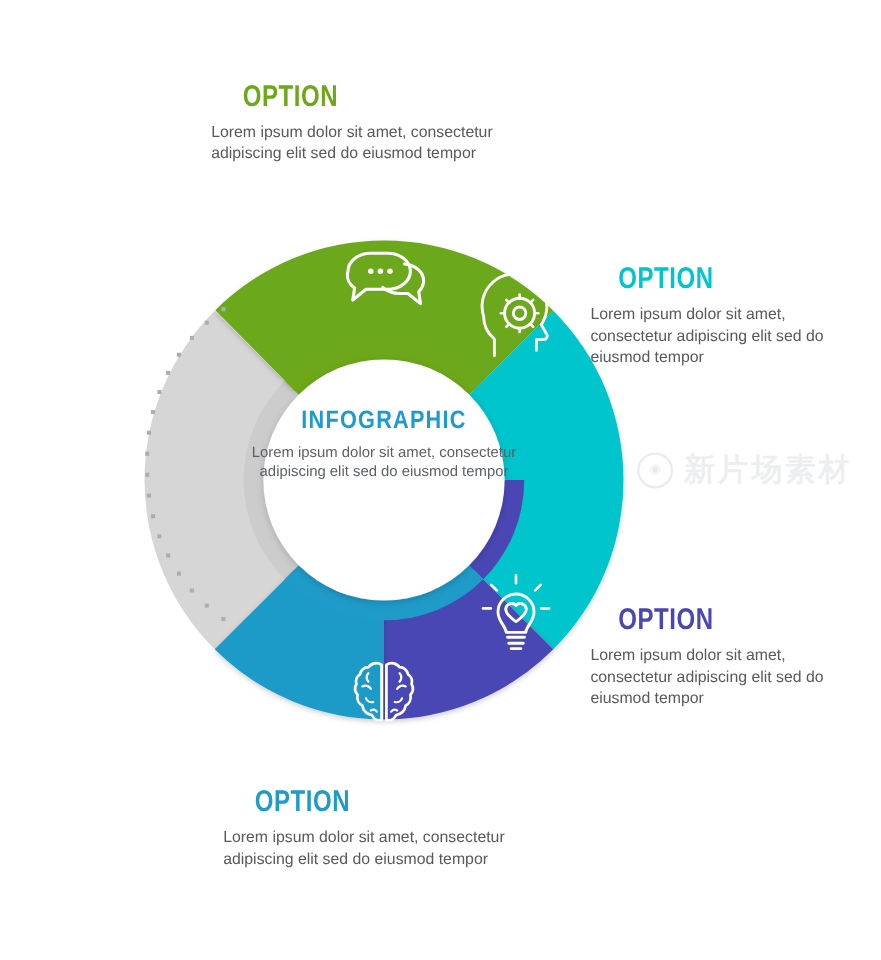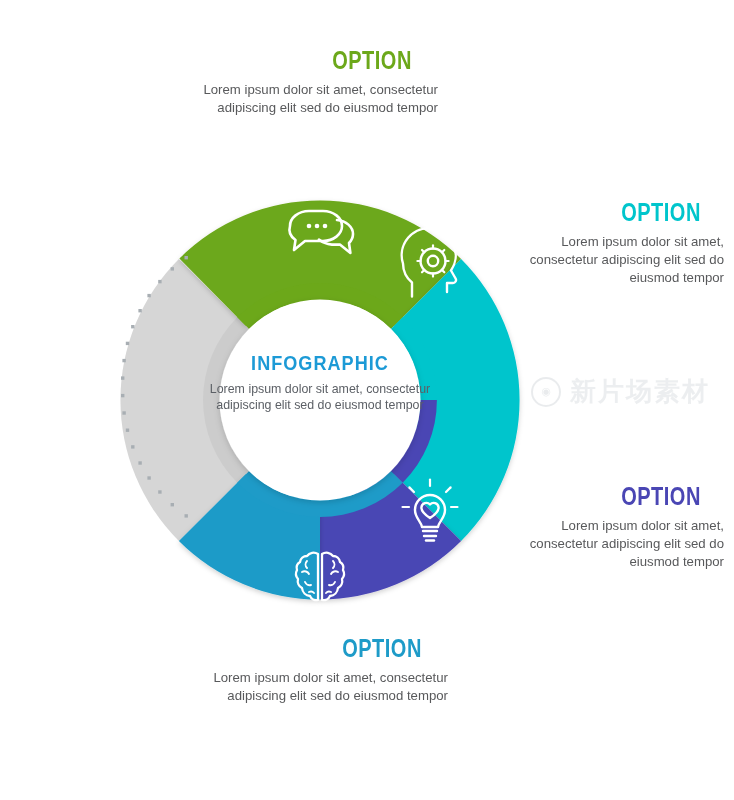--- a/index.html
+++ b/index.html
@@ -30,21 +30,21 @@
     top: 170px;
     width: 460px;
     height: 460px;
   }
   #wheel svg { display: block; width: 460px; height: 460px; overflow: visible; }
 
   
   .center-block {
     position: absolute;
     left: 205px;
-    top: 352px;
+    top: 340px;
     width: 230px;
     text-align: center;
     pointer-events: none;
   }
   .center-title {
     font-size: 21px;
     font-weight: 700;
     letter-spacing: 1.2px;
     color: #1C9AD6;
     font-stretch: condensed;
@@ -56,21 +56,22 @@
   .center-body {
     font-size: 12.4px;
     line-height: 1.32;
     color: #5c6066;
     margin: 0;
   }
 
   
   .option {
     position: absolute;
-    text-align: right;
+    text-align: left;
+    margin-top: 20px;
   }
   .option .opt-title {
     font-size: 25px;
     font-weight: 700;
     letter-spacing: 0.6px;
     line-height: 1;
     margin: 0 0 8px 0;
     transform: scaleX(0.80);
     transform-origin: center;
   }

